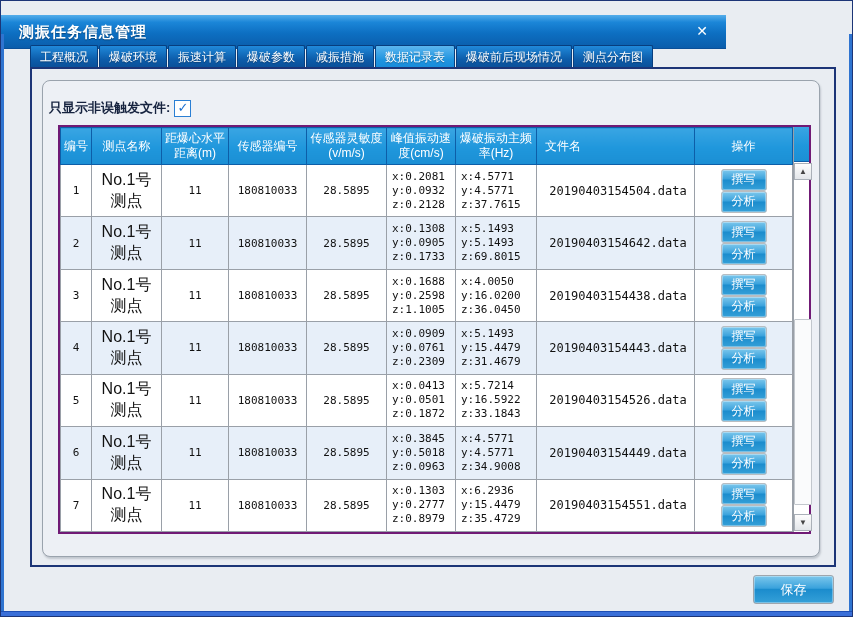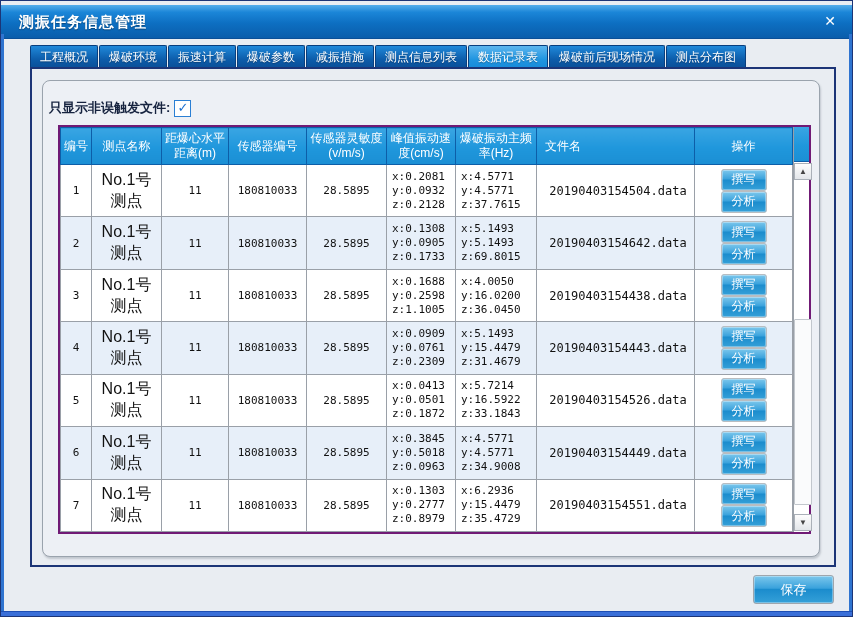--- a/index.html
+++ b/index.html
@@ -1,20 +1,20 @@
 <!DOCTYPE html>
 <html><head>
 <meta charset="utf-8">
 <style>
   html,body{margin:0;padding:0;}
   body{font-family:"Liberation Sans","DejaVu Sans",sans-serif;}
   .stage{position:relative;width:853px;height:617px;background:#e9edf2;overflow:hidden;
          border:1px solid #1c3577;box-sizing:border-box;}
   
-  .titlebar{position:absolute;left:0;top:4px;width:853px;height:33px;
+  .titlebar{position:absolute;left:0;top:14px;width:725px;height:33px;
     background:linear-gradient(180deg,#55aeea 0%,#1b86d8 22%,#0d6fc2 55%,#0a5dab 100%);
     border-bottom:1px solid #0a4f98;}
   .title{position:absolute;left:18px;top:0;line-height:33px;color:#fff;font-size:15px;font-weight:bold;
     text-shadow:0 1px 1px rgba(0,0,0,.35);letter-spacing:1px;}
   .close{position:absolute;right:14px;top:6px;width:20px;height:20px;color:#fff;font-size:14px;
     font-weight:bold;text-align:center;line-height:20px;cursor:pointer;}
   
   .edge-l,.edge-r{position:absolute;top:33px;width:3px;height:577px;background:#2f74d0;}
   .edge-l{left:0}.edge-r{right:0}
   .bottom-strip{position:absolute;left:0;top:610px;width:853px;height:7px;background:#3a6fd8;border-top:1px solid #1e4fb5;}
@@ -82,21 +82,20 @@
     <span class="title">测振任务信息管理</span>
     <span class="close">✕</span>
   </div>
 
   <div class="tabbar">
       <div class="tab">工程概况</div>
       <div class="tab">爆破环境</div>
       <div class="tab">振速计算</div>
       <div class="tab">爆破参数</div>
       <div class="tab">减振措施</div>
-      <div class="tab">测点信息列表</div>
       <div class="tab active">数据记录表</div>
       <div class="tab">爆破前后现场情况</div>
       <div class="tab">测点分布图</div>
     </div>
 
   <div class="frame"></div>
   <div class="groupbox"></div>
 
   <div class="filter-row">
     <span>只显示非误触发文件:</span>

